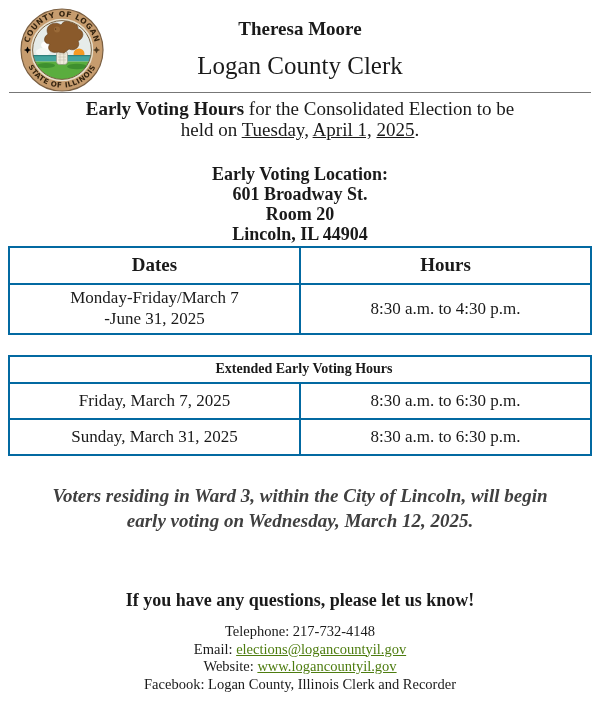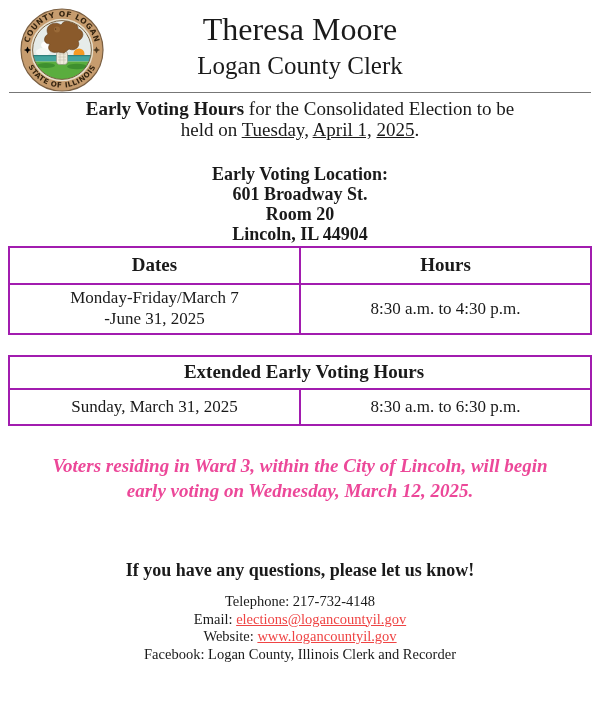--- a/index.html
+++ b/index.html
@@ -8,52 +8,52 @@
     width: 600px; height: 725px; overflow: hidden;
     background: #ffffff;
     font-family: "Liberation Serif", "DejaVu Serif", serif;
     color: #1a1a1a;
   }
   .page { position: relative; width: 600px; height: 725px; }
 
   
   .seal-wrap { position: absolute; left: 20px; top: 8px; width: 84px; height: 84px; }
   .titles { text-align: center; padding-top: 12px; }
-  .title-name  { font-size: 32px; font-weight: normal; line-height: 34px; }
+  .title-name  { font-size: 19px; font-weight: bold; line-height: 34px; }
   .title-role  { font-size: 25px; font-weight: normal; line-height: 40px; }
   .header-rule { border: 0; border-top: 1px solid #777; margin: 6px 9px 0 9px; }
 
   
   .intro { margin-top: 5px; text-align: center; font-size: 19px; line-height: 21px; }
   .intro strong { font-weight: bold; }
   .u { text-decoration: underline; }
 
   
   .location { margin-top: 24px; text-align: center; font-weight: bold;
               font-size: 18px; line-height: 20px; }
 
   
   table { border-collapse: collapse; width: 584px; margin: 0 auto; table-layout: fixed; }
-  th, td { border: 2px solid #a21caf; text-align: center; font-family: Liberation Serif, serif; }
+  th, td { border: 2px solid #0369a1; text-align: center; font-family: Liberation Serif, serif; }
   .schedule-table { margin-top: 2px; }
   .schedule-table th { font-size: 19px; padding: 6px 0 7px 0; }
   .schedule-table td { font-size: 17px; line-height: 21px; padding: 2px 0 4px 0; }
   .extended-table { margin-top: 20px; }
-  .extended-table th { font-size: 19px; padding: 4px 0 5px 8px; }
+  .extended-table th { font-size: 14px; padding: 4px 0 5px 8px; }
   .extended-table td { font-size: 17px; line-height: 21px; padding: 6px 0 7px 0; }
 
   
   .notice { margin-top: 27px; text-align: center; font-weight: bold; font-style: italic;
-            font-size: 19px; line-height: 25px; color: #ec4899; }
+            font-size: 19px; line-height: 25px; color: #404040; }
 
   
   .questions { margin-top: 57px; text-align: center; font-weight: bold;
                font-size: 18px; line-height: 20px; }
   .contact { margin-top: 13px; text-align: center; font-size: 14.5px; line-height: 17.5px; }
-  .contact a { color: #ef4444; text-decoration: underline; cursor: pointer; }
+  .contact a { color: #4d7c0f; text-decoration: underline; cursor: pointer; }
 </style>
 </head>
 <body>
 
 <div class="page">
 
   <div class="seal-wrap">
     <svg width="84" height="84" viewBox="0 0 84 84">
       <defs>
         <clipPath id="innerClip">
@@ -125,20 +125,24 @@
     </tr>
   </tbody>
     </table>
 
   <table class="extended-table">
     <tbody>
         <tr>
       <th colspan="2">Extended Early Voting Hours</th>
     </tr>
     <tr>
+      <td>Friday, March 7, 2025</td>
+      <td>8:30 a.m. to 6:30 p.m.</td>
+    </tr>
+    <tr>
       <td>Sunday, March 31, 2025</td>
       <td>8:30 a.m. to 6:30 p.m.</td>
     </tr>
   </tbody>
     </table>
 
   <div class="notice">
     <div>Voters residing in Ward 3, within the City of Lincoln, will begin</div>
     <div>early voting on Wednesday, March 12, 2025.</div>
   </div>

